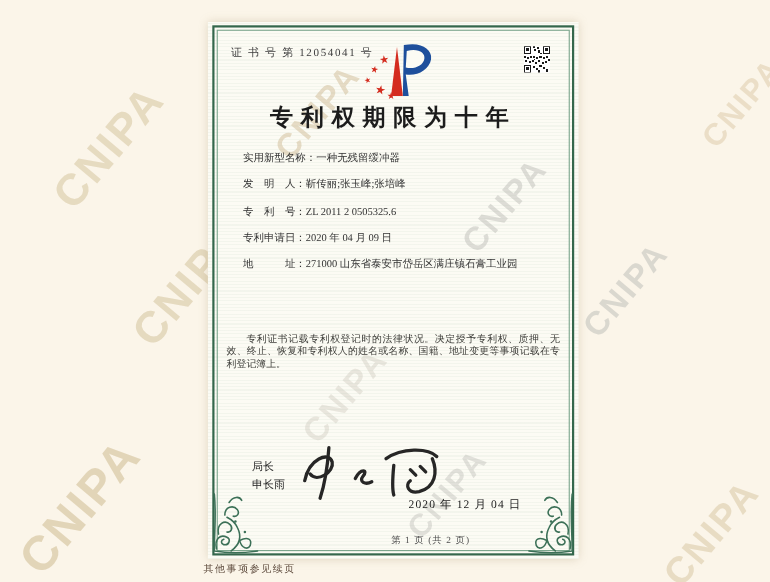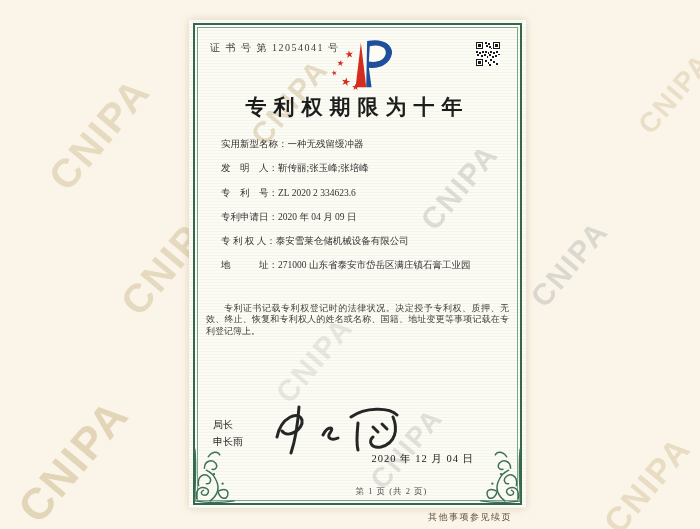--- a/index.html
+++ b/index.html
@@ -13,28 +13,28 @@
   .frame-inner{position:absolute;inset:7px 8px;border:1px solid #7ba58c;pointer-events:none;}
   .cert-no{position:absolute;left:21px;top:21px;font-size:10px;letter-spacing:1.5px;color:#3c3c3c;font-family:Liberation Serif, serif;}
   .logo{position:absolute;left:139px;top:16px;width:64px;height:58px;}
   .qr{position:absolute;left:287px;top:22px;width:24px;height:24px;}
   .title{position:absolute;left:0;top:73px;width:100%;text-align:center;font-size:21px;font-weight:bold;letter-spacing:7px;color:#1c1c1c;}
   .fields{position:absolute;left:32px;top:118px;right:18px;}
   .frow{font-size:9.5px;line-height:12px;margin-bottom:12.3px;color:#333;white-space:nowrap;}
   .fpair1{display:inline-block;width:146px;}
   .paras{position:absolute;left:17px;top:283px;width:303px;color:#40403c;}
   .paras p{margin:0 0 3px 0;font-size:9px;line-height:11.3px;text-align:justify;text-indent:2em;}
-  .signer{position:absolute;left:24px;top:396px;font-size:10px;line-height:17px;color:#222;}
+  .signer{position:absolute;left:40px;top:396px;font-size:10px;line-height:17px;color:#222;}
   .signature{position:absolute;left:76px;top:383px;width:160px;height:55px;}
   .date{position:absolute;right:52px;top:432px;font-size:10.5px;color:#222;letter-spacing:1px;}
   .pageno{position:absolute;left:0;top:466px;width:100%;text-align:center;font-size:8.5px;color:#4d4d4d;letter-spacing:1px;margin-left:34px;}
   .flourish{position:absolute;bottom:3px;width:46px;height:60px;}
   .flourish.l{left:2px;}
   .flourish.r{right:2px;transform:scaleX(-1);}
-  .cont-note{position:absolute;left:175px;top:511px;width:337px;text-align:right;font-size:9px;letter-spacing:1.5px;color:#5d4a3c;}
+  .cont-note{position:absolute;left:185px;top:511px;width:337px;text-align:left;font-size:9px;letter-spacing:1.5px;color:#5d4a3c;}
 </style>
 </head>
 <body>
 
 <div class="stage">
 
   <div class="wm" style="left:40px;top:170px;font-size:40px;color:rgba(214,196,158,.55);">CNIPA</div>
   <div class="wm" style="left:8px;top:500px;font-size:44px;color:rgba(210,192,152,.6);">CNIPA</div>
   <div class="wm" style="left:112px;top:295px;font-size:40px;color:rgba(212,194,156,.55);">CNIPA</div>
   <div class="wm" style="left:524px;top:292px;font-size:30px;color:rgba(192,192,186,.55);">CNIPA</div>
@@ -131,23 +131,22 @@
           <rect x="10" y="12" width="1" height="1"></rect>
           <rect x="16" y="6" width="1" height="1"></rect>
       </g>
     </svg>
 
     <div class="title">专利权期限为十年</div>
 
     <div class="fields">
       <div class="frow"><span>实用新型名称：</span><span>一种无残留缓冲器</span></div>
       <div class="frow"><span>发　明　人：</span><span>靳传丽;张玉峰;张培峰</span></div>
-      <div class="frow"><span>专　利　号：</span><span>ZL 2020 2 334623.6</span></div>
+      <div class="frow"><span>专　利　号：</span><span>ZL 2011 2 0505325.6</span></div>
       <div class="frow"><span>专利申请日：</span><span>2020 年 04 月 09 日</span></div>
-      <div class="frow"><span>专 利 权 人：</span><span>泰安雪莱仓储机械设备有限公司</span></div>
       <div class="frow"><span>地　　　址：</span><span>271000 山东省泰安市岱岳区满庄镇石膏工业园</span></div>
     </div>
 
     <div class="paras">
       <p>专利证书记载专利权登记时的法律状况。决定授予专利权、质押、无效、终止、恢复和专利权人的姓名或名称、国籍、地址变更等事项记载在专利登记簿上。</p>
     </div>
 
     <div class="signer">
       <div>局长</div>
       <div>申长雨</div>

